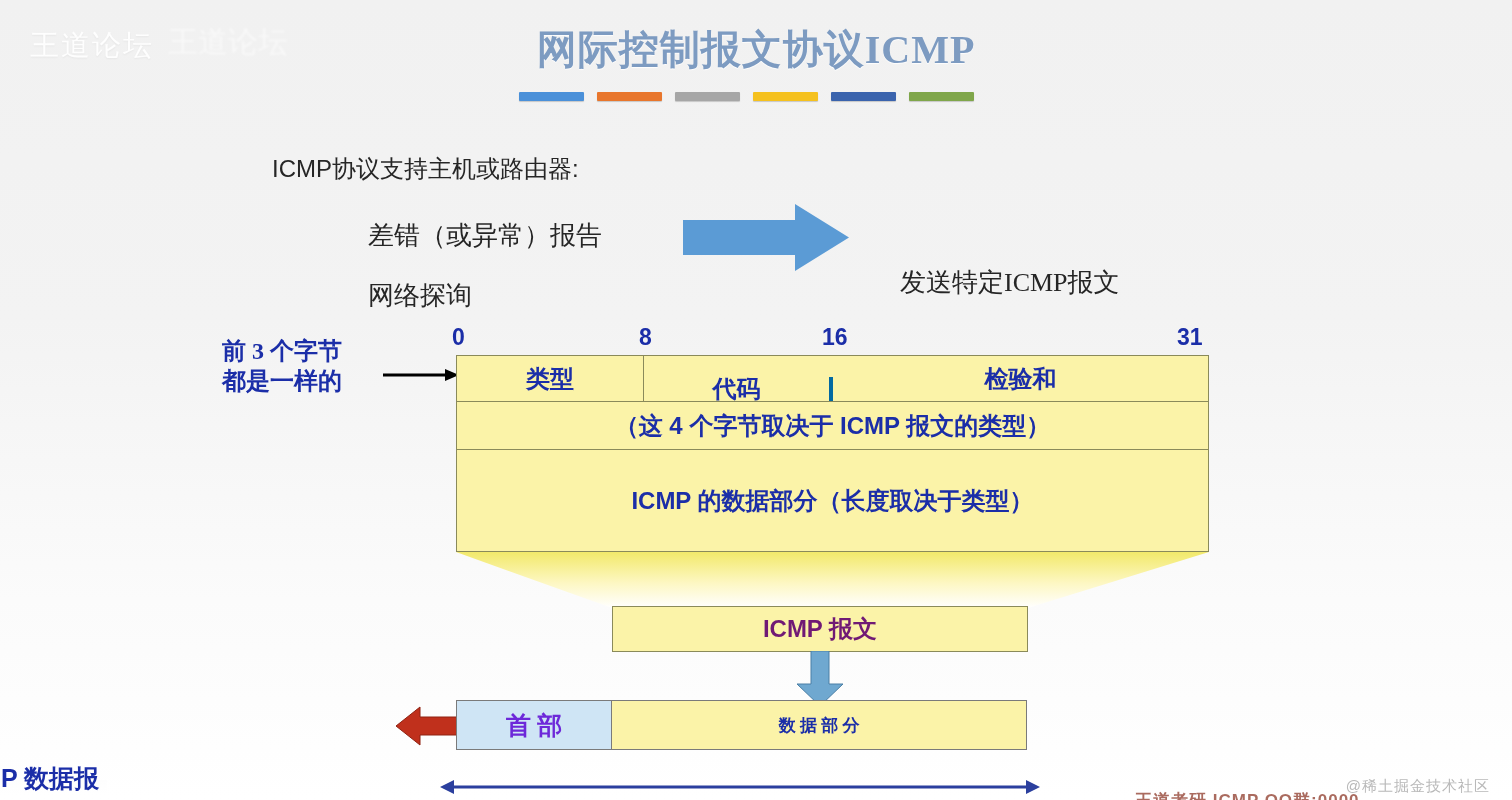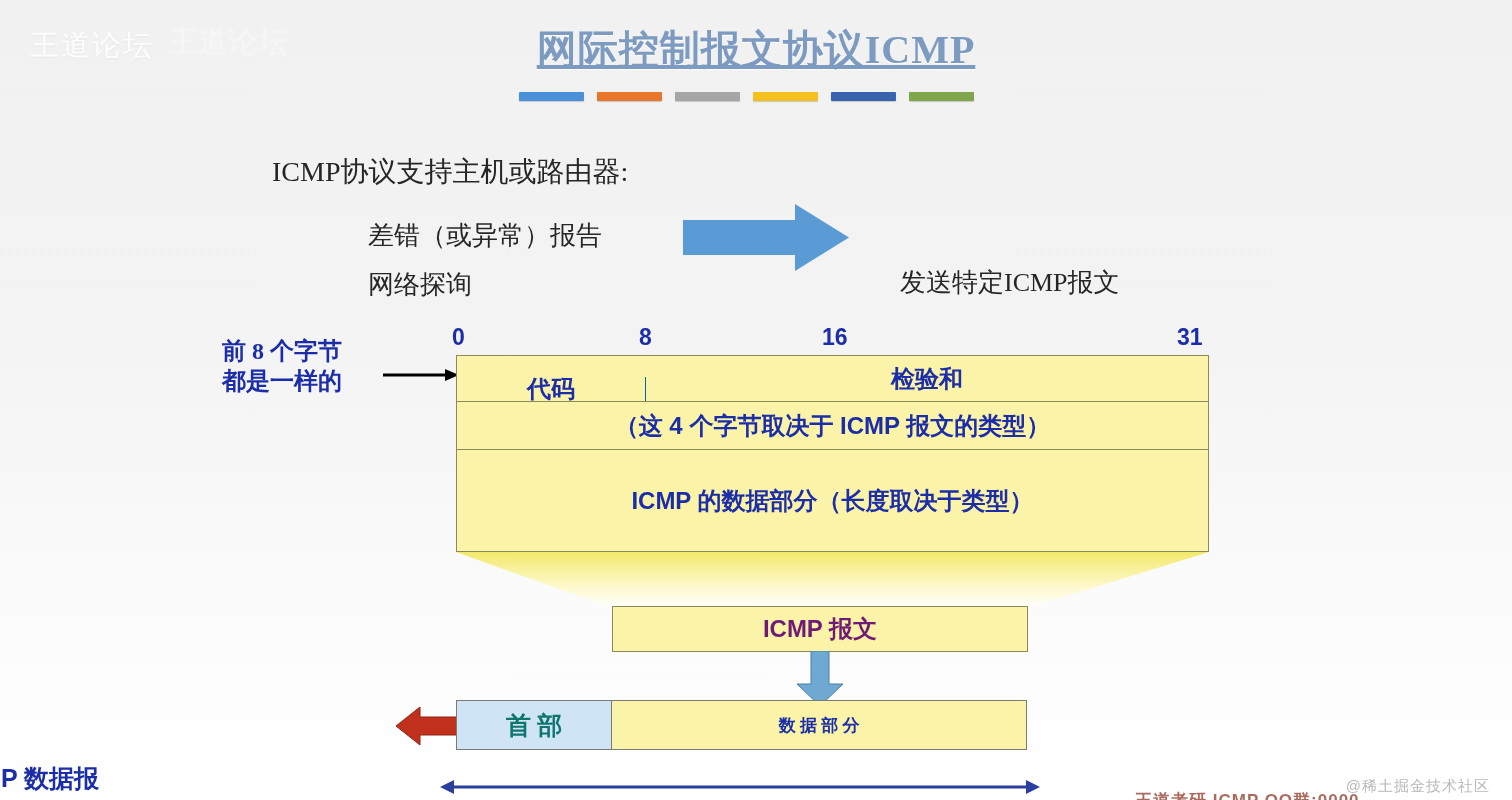--- a/index.html
+++ b/index.html
@@ -69,21 +69,20 @@
     left: 0;
     right: 0;
     top: 22px;
     text-align: center;
     font-size: 40px;
     font-weight: bold;
     color: #7d9bc1;
     letter-spacing: 1px;
     font-family: "Liberation Serif", "DejaVu Serif", serif;
     text-shadow: 0 1px 1px rgba(255,255,255,0.9);
-    text-decoration: underline;
   }
   .title-bars {
     position: absolute;
     left: 519px;
     top: 92px;
     display: flex;
     gap: 13px;
   }
   .title-bars i {
     display: block;
@@ -91,38 +90,38 @@
     height: 9px;
     border-radius: 1px;
     box-shadow: 0 1px 1px rgba(0,0,0,0.18);
   }
 
   
   .lead {
     position: absolute;
     left: 272px;
     top: 153px;
-    font-size: 28px;
+    font-size: 24px;
     color: #262626;
-    font-family: Liberation Serif, serif;
+    font-family: Liberation Sans, sans-serif;
     white-space: nowrap;
   }
   .branch1 {
     position: absolute;
     left: 368px;
     top: 218px;
     font-size: 26px;
     color: #262626;
     font-family: "Liberation Serif", "DejaVu Serif", serif;
     white-space: nowrap;
   }
   .branch2 {
     position: absolute;
     left: 368px;
-    top: 267px;
+    top: 278px;
     font-size: 26px;
     color: #262626;
     font-family: "Liberation Serif", "DejaVu Serif", serif;
     white-space: nowrap;
   }
   .rightnote {
     position: absolute;
     left: 900px;
     top: 219px;
     font-size: 26px;
@@ -192,21 +191,21 @@
     align-items: center;
     justify-content: center;
     font-size: 24px;
     font-weight: bold;
     color: #1b2ea8;
     box-sizing: border-box;
     font-family: "Liberation Sans", "DejaVu Sans", sans-serif;
     white-space: nowrap;
   }
   .c-type  { width: 187px; border-right: 1px solid #8a8a5a; }
-  .c-code  { width: 189px; border-right: 1px solid #0369a1; margin-top: 21px; }
+  .c-code  { width: 189px; border-right: 4px solid #0369a1; margin-top: 21px; }
   .c-cksum { flex: 1; }
   .c-full  { width: 100%; }
 
   
   .funnel {
     position: absolute;
     left: 456px;
     top: 552px;
     width: 753px;
     height: 56px;
@@ -252,21 +251,21 @@
   }
   .ip-head {
     width: 155px;
     background: #cfe5f5;
     border-right: 1px solid #7a7a7a;
     display: flex;
     align-items: center;
     justify-content: center;
     font-size: 25px;
     font-weight: bold;
-    color: #0f766e;
+    color: #6d28d9;
     box-sizing: border-box;
     font-family: "Liberation Serif", "DejaVu Serif", serif;
     white-space: nowrap;
   }
   .ip-data {
     flex: 1;
     background: #fbf3a8;
     display: flex;
     align-items: center;
     justify-content: center;
@@ -333,35 +332,36 @@
   <div class="lead">ICMP协议支持主机或路由器:</div>
   <div class="branch1">差错（或异常）报告</div>
   <div class="branch2">网络探询</div>
 
   <svg class="big-arrow" viewBox="0 0 166 67">
     <polygon points="0,16 112,16 112,0 166,33.5 112,67 112,51 0,51" fill="#5b9bd5"></polygon>
   </svg>
   <div class="rightnote">发送特定ICMP报文</div>
 
   <div class="annot">
-    <div>前 8 个字节</div>
+    <div>前 3 个字节</div>
     <div>都是一样的</div>
   </div>
   <svg class="annot-arrow" viewBox="0 0 76 14">
     <line x1="0" y1="7" x2="62" y2="7" stroke="#000000" stroke-width="3"></line>
     <polygon points="62,1 76,7 62,13" fill="#000000"></polygon>
   </svg>
 
   <div class="bitnum" style="left:452px; top:324px;">0</div>
   <div class="bitnum" style="left:639px; top:324px;">8</div>
   <div class="bitnum" style="left:822px; top:324px;">16</div>
   <div class="bitnum" style="left:1177px; top:324px;">31</div>
 
   <div class="icmp-table">
     <div class="icmp-row r1">
+      <div class="cell c-type">类型</div>
       <div class="cell c-code">代码</div>
       <div class="cell c-cksum">检验和</div>
     </div>
     <div class="icmp-row r2">
       <div class="cell c-full">（这 4 个字节取决于 ICMP 报文的类型）</div>
     </div>
     <div class="icmp-row r3 last">
       <div class="cell c-full">ICMP 的数据部分（长度取决于类型）</div>
     </div>
   </div>

